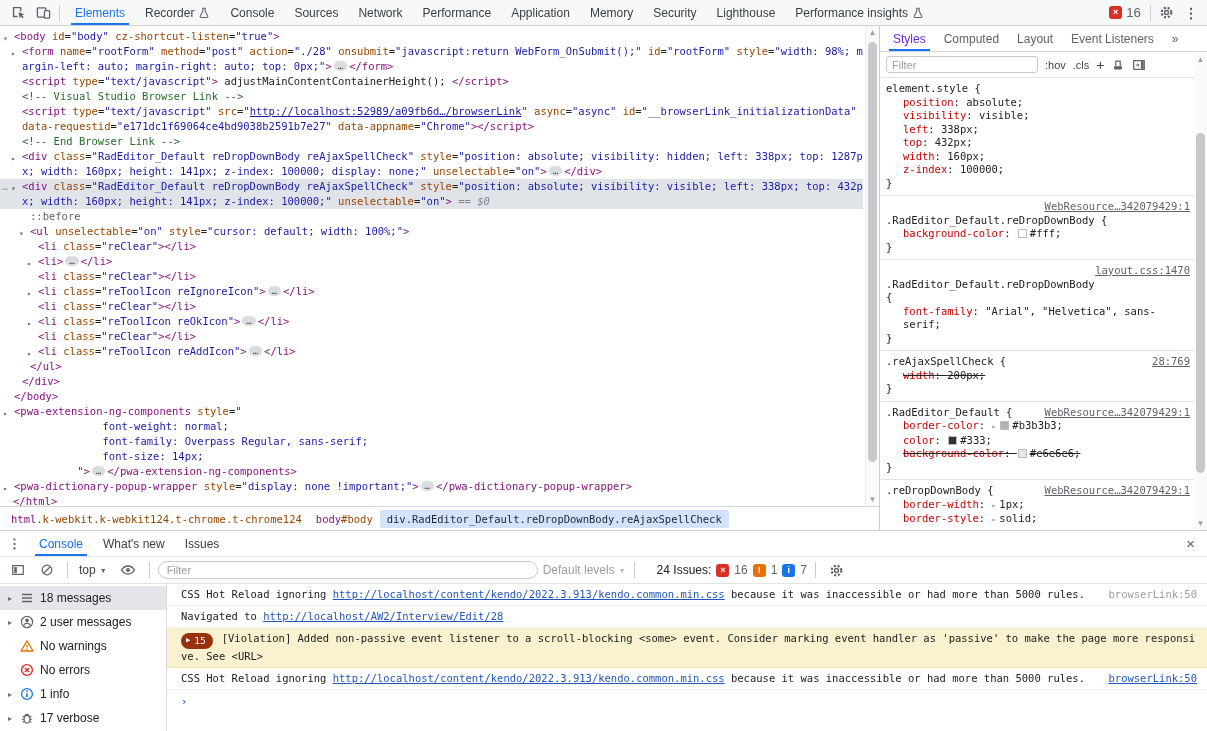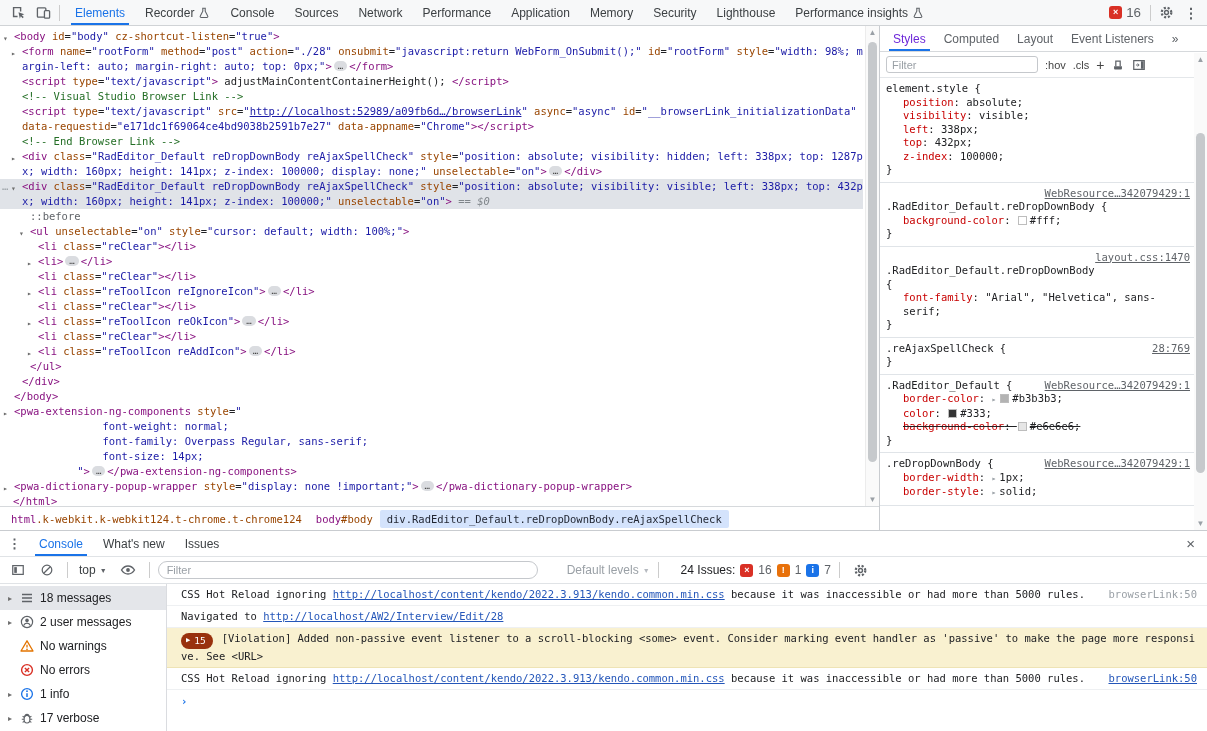--- a/index.html
+++ b/index.html
@@ -70,21 +70,21 @@
   
   .drawer { flex:0 0 201px; border-top:1px solid #c9ccd0; display:flex; flex-direction:column; background:#fff; }
   .drawer-tabs { flex:0 0 26px; display:flex; align-items:stretch; border-bottom:1px solid #e0e3e6; }
   .dkebab { display:flex; align-items:center; padding:0 8px; color:#5f6368; font-size:13px; font-weight:bold; cursor:pointer; }
   .close-x { margin-left:auto; display:flex; align-items:center; padding:0 12px; color:#5f6368; font-size:15px; cursor:pointer; }
   .console-toolbar { flex:0 0 26px; display:flex; align-items:center; gap:5px; padding:0 8px 0 6px; border-bottom:1px solid #e0e3e6; }
   .ctx-sel { display:flex; align-items:center; gap:4px; color:#3c4043; cursor:pointer; padding:0 3px; }
   .caret { font-size:7px; color:#5f6368; }
   .console-filter { flex:0 0 380px; height:18px; border:1px solid #c5c8cc; border-radius:10px; padding:0 8px; font-size:11px; font-family:"Liberation Sans",sans-serif; color:#202124; outline:none; }
   .console-filter::placeholder { color:#9aa0a6; }
-  .levels { display:flex; align-items:center; gap:4px; color:#9aa0a6; cursor:default; margin-left:24px; }
+  .levels { display:flex; align-items:center; gap:4px; color:#9aa0a6; cursor:default; }
   .issues { display:flex; align-items:center; gap:5px; color:#202124; margin-left:14px; cursor:pointer; }
   .issues .cnt { color:#5f6368; }
   .console-body { flex:1 1 auto; display:flex; overflow:hidden; }
   .console-sidebar { flex:0 0 167px; border-right:1px solid #dadce0; background:#fff; padding-top:2px; overflow:hidden; }
   .cs-row { height:24px; display:flex; align-items:center; gap:6px; padding-left:6px; cursor:pointer; color:#202124; white-space:nowrap; }
   .cs-row.sel { background:#e4e6ea; }
   .cs-arrow { width:8px; font-size:8px; color:#6e6e6e; text-align:center; }
   .cs-icon { display:flex; align-items:center; }
   .console-messages { flex:1 1 auto; overflow:hidden; font-family:"DejaVu Sans Mono",monospace; font-size:10.5px; line-height:15px; }
   .msg { position:relative; padding:3px 10px 3px 14px; border-bottom:1px solid #eef0f2; color:#202124; white-space:pre-wrap; word-break:break-all; }
@@ -247,37 +247,39 @@
             </svg>
         </span>
       </div>
       <div class="rules" id="rules">
           <div class="rule">
             <div class="sel-line"><span>element.style {</span></div>
             <div class="prop"><span class="pn">position</span><span class="pv">: </span><span class="pv">absolute;</span></div>
             <div class="prop"><span class="pn">visibility</span><span class="pv">: </span><span class="pv">visible;</span></div>
             <div class="prop"><span class="pn">left</span><span class="pv">: </span><span class="pv">338px;</span></div>
             <div class="prop"><span class="pn">top</span><span class="pv">: </span><span class="pv">432px;</span></div>
+            <div class="prop"><span class="pn">width</span><span class="pv">: </span><span class="pv">160px;</span></div>
             <div class="prop"><span class="pn">z-index</span><span class="pv">: </span><span class="pv">100000;</span></div>
             <div class="sel-line">}</div>
           </div>
           <div class="rule">
             <div class="src-own"><span>WebResource…342079429:1</span></div>
             <div class="sel-line"><span>.RadEditor_Default.reDropDownBody {</span></div>
             <div class="prop"><span class="pn">background-color</span><span class="pv">: </span><span class="swatch" style="background: rgb(255, 255, 255);"></span><span class="pv">#fff;</span></div>
             <div class="sel-line">}</div>
           </div>
           <div class="rule">
             <div class="sel-line"><span class="src">layout.css:1470</span><span>.RadEditor_Default.reDropDownBody</span></div>
             <div class="sel-line">{</div>
             <div class="prop"><span class="pn">font-family</span><span class="pv">: </span><span class="pv">"Arial", "Helvetica", sans-serif;</span></div>
             <div class="sel-line">}</div>
           </div>
           <div class="rule">
             <div class="sel-line"><span class="src">28:769</span><span>.reAjaxSpellCheck {</span></div>
+            <div class="prop struck"><span class="pn">width</span><span class="pv">: </span><span class="pv">200px;</span></div>
             <div class="sel-line">}</div>
           </div>
           <div class="rule">
             <div class="sel-line"><span class="src">WebResource…342079429:1</span><span>.RadEditor_Default {</span></div>
             <div class="prop"><span class="pn">border-color</span><span class="pv">: </span><span class="parrow">▸</span><span class="swatch" style="background: rgb(179, 179, 179);"></span><span class="pv">#b3b3b3;</span></div>
             <div class="prop"><span class="pn">color</span><span class="pv">: </span><span class="swatch" style="background: rgb(51, 51, 51);"></span><span class="pv">#333;</span></div>
             <div class="prop struck"><span class="pn">background-color</span><span class="pv">: </span><span class="swatch" style="background: rgb(230, 230, 230);"></span><span class="pv">#e6e6e6;</span></div>
             <div class="sel-line">}</div>
           </div>
           <div class="rule">

